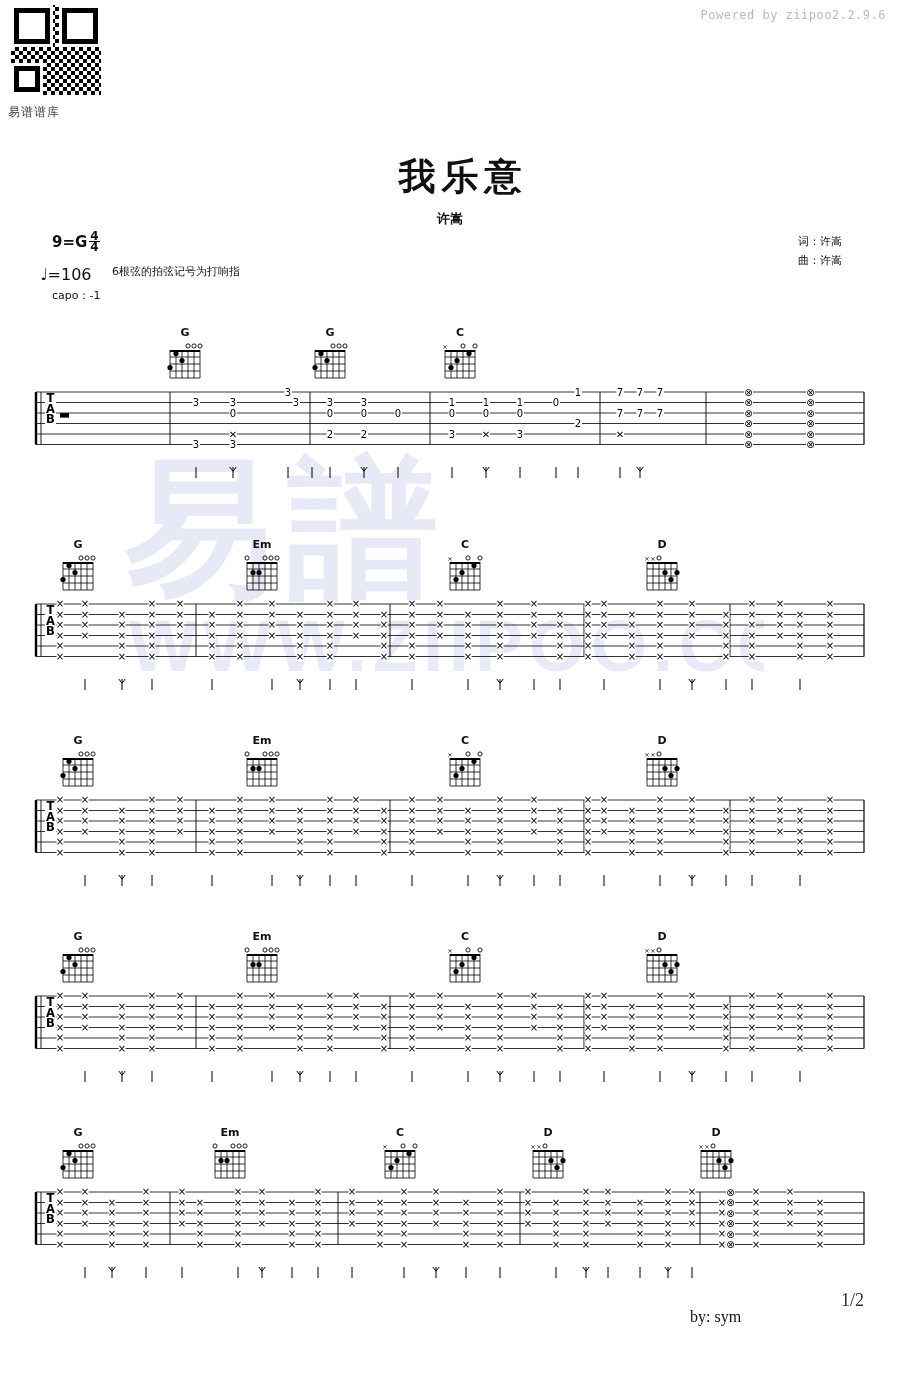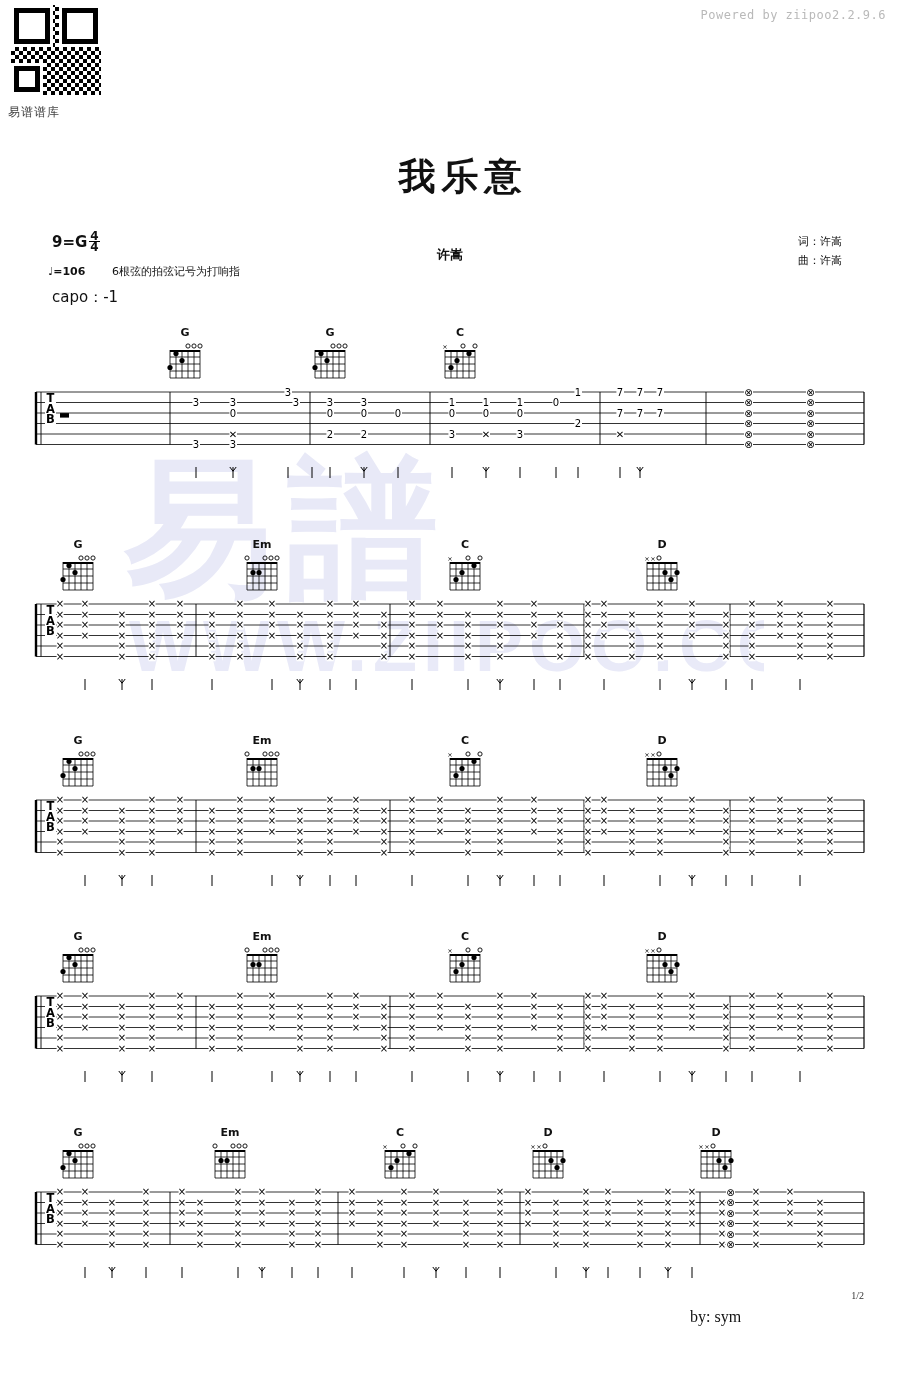--- a/index.html
+++ b/index.html
@@ -103,57 +103,56 @@
     margin-left: 13px;
   }
   .artist {
     position: absolute;
     left: 0; top: 210px;
     width: 900px;
     text-align: center;
     font-family: "DejaVu Sans", sans-serif;
     font-size: 13px;
     font-weight: bold;
-    margin-top: 36px;
   }
   .key {
     position: absolute;
     left: 52px; top: 232px;
     font-family: "DejaVu Sans", sans-serif;
     font-size: 15px;
     font-weight: bold;
   }
   .key .ts {
     display: inline-block;
     vertical-align: middle;
     line-height: 0.85;
     font-size: 12px;
     text-align: center;
     margin-left: 2px;
     position: relative;
     top: -1px;
   }
   .tempo {
     position: absolute;
-    left: 48px; top: 265px;
+    left: 40px; top: 265px;
     font-family: "DejaVu Sans", sans-serif;
-    font-size: 11px;
-    font-weight: bold;
+    font-size: 16px;
+    font-weight: normal;
   }
   .note-hint {
     position: absolute;
     left: 112px; top: 264px;
     font-family: "DejaVu Sans", sans-serif;
     font-size: 11px;
   }
   .capo {
     position: absolute;
     left: 52px; top: 288px;
     font-family: "DejaVu Sans", sans-serif;
-    font-size: 15px;
+    font-size: 11px;
   }
   .credits {
     position: absolute;
     right: 58px; top: 232px;
     font-family: "DejaVu Sans", sans-serif;
     font-size: 11px;
     line-height: 19px;
     text-align: left;
   }
 
@@ -161,21 +160,21 @@
   .by {
     position: absolute;
     left: 690px; top: 1308px;
     font-family: "Liberation Serif", serif;
     font-size: 16px;
   }
   .page-num {
     position: absolute;
     right: 36px; top: 1290px;
     font-family: "Liberation Serif", serif;
-    font-size: 10px;
+    font-size: 18px;
     color: #333;
   }
 
   
   .system { position: absolute; left: 0; width: 900px; }
   .chords { position: relative; height: 78px; }
   .chord {
     position: absolute;
     width: 56px;
     text-align: center;

